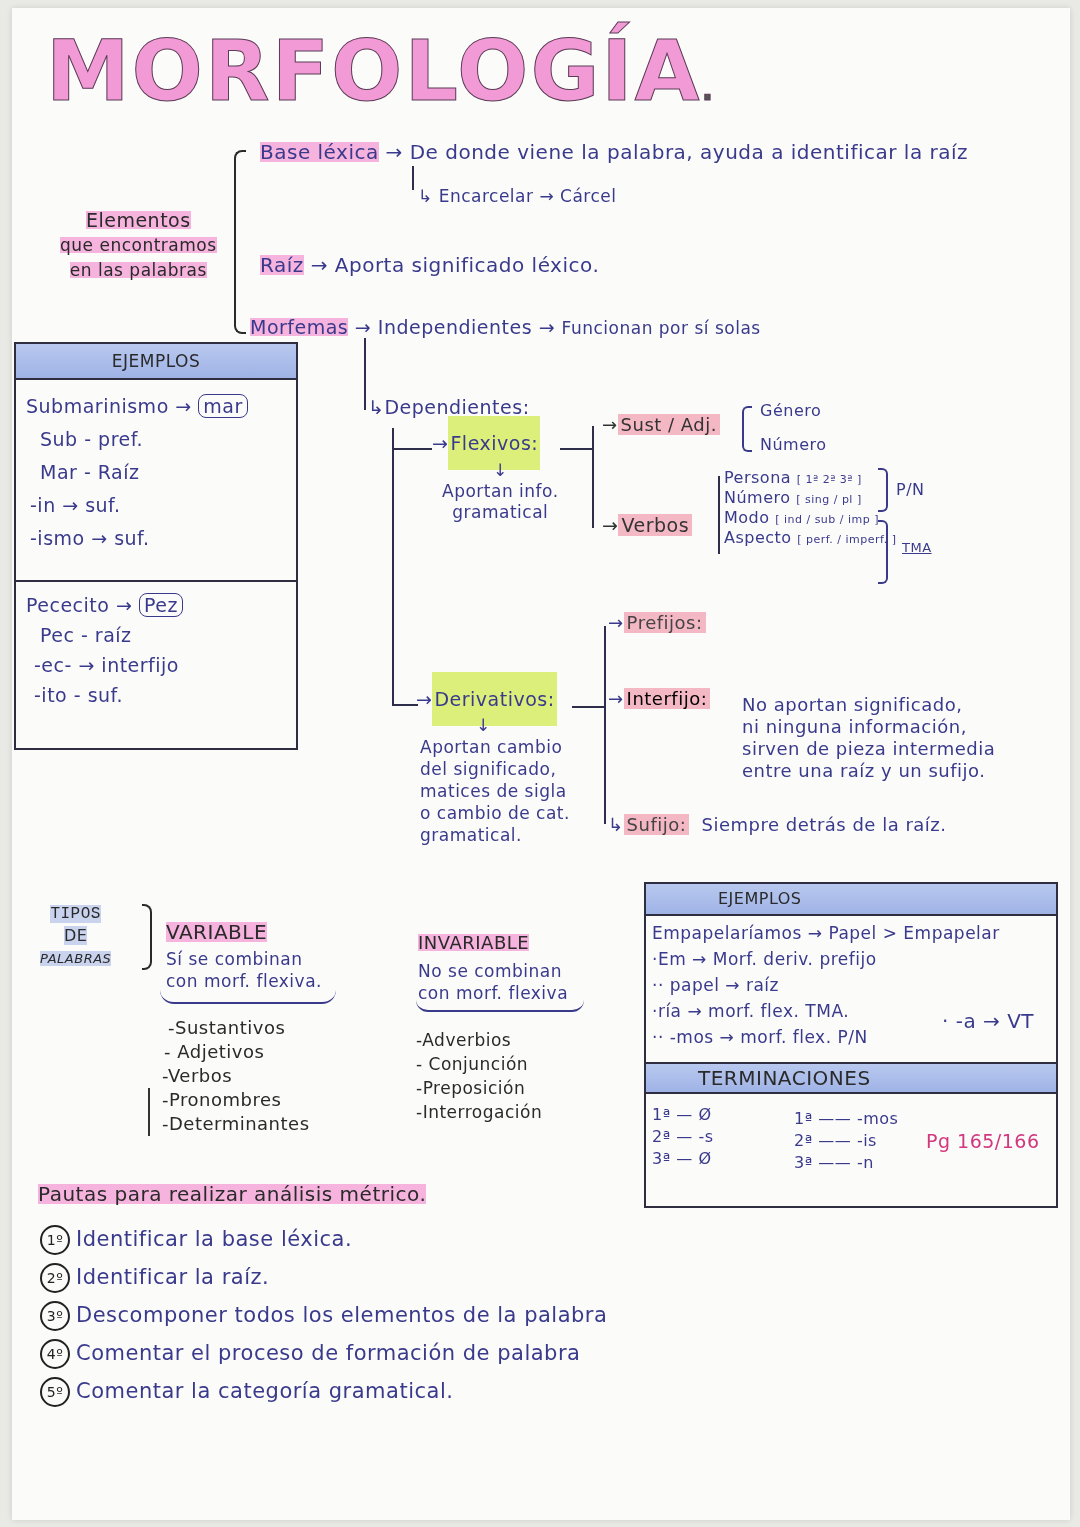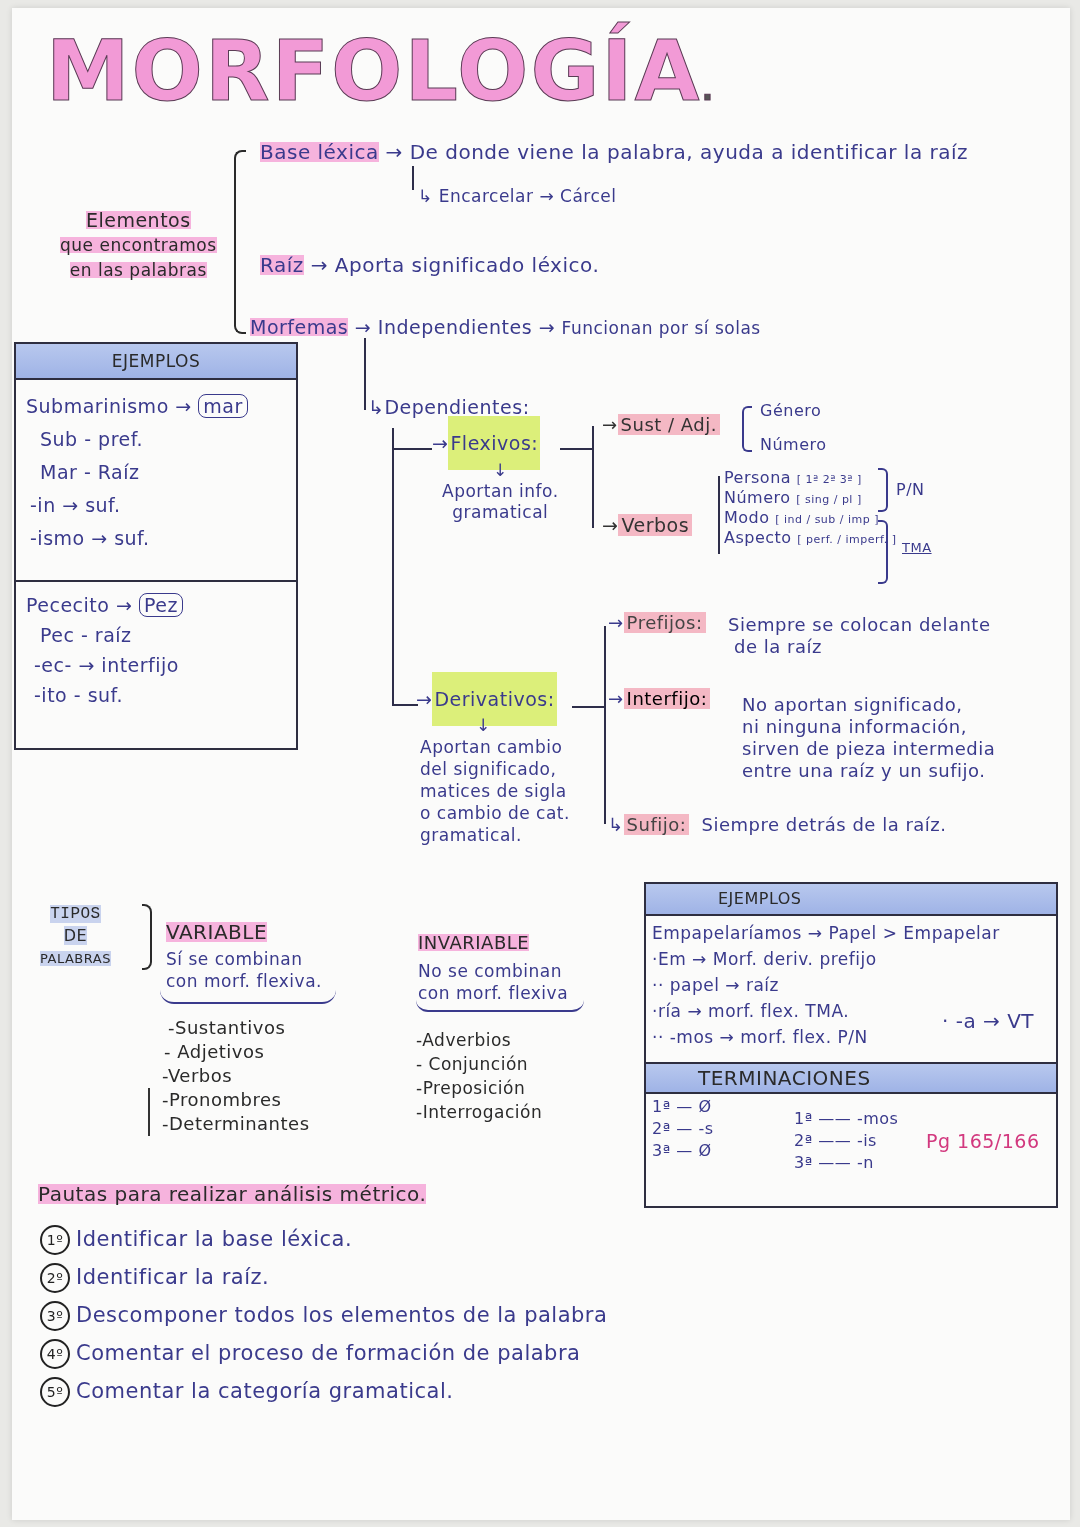--- a/index.html
+++ b/index.html
@@ -118,24 +118,20 @@
     <div>matices de sigla</div>
     <div>o cambio de cat.</div>
     <div>gramatical.</div>
   </div>
   <div class="line" style="left:560px;top:698px;width:32px;height:2px;"></div>
   <div class="line" style="left:592px;top:618px;width:2px;height:198px;"></div>
 
   <div class="abs s18 hand" style="left:596px;top:604px;">
     <span class="ink">→</span><span class="pinkr" style="color:#444;">Prefijos:</span>
   </div>
-  <div class="abs s18 hand ink" style="left:716px;top:606px;line-height:22px;">
-    <div>Siempre se colocan delante</div>
-    <div style="padding-left:6px;">de la raíz</div>
-  </div>
 
   <div class="abs s18 hand" style="left:596px;top:680px;">
     <span class="ink">→</span><span class="pinkr" style="color:#000000;">Interfijo:</span>
   </div>
   <div class="abs s18 hand ink" style="left:730px;top:686px;line-height:22px;">
     <div>No aportan significado,</div>
     <div>ni ninguna información,</div>
     <div>sirven de pieza intermedia</div>
     <div>entre una raíz y un sufijo.</div>
   </div>
@@ -158,21 +154,21 @@
       <div><span>Pececito</span><span> → </span><span style="border:1.5px solid #3a3a8c;border-radius:8px;padding:0 4px;">Pez</span></div>
       <div style="padding-left:14px;">Pec - raíz</div>
       <div style="padding-left:8px;">-ec- → interfijo</div>
       <div style="padding-left:8px;">-ito - suf.</div>
     </div>
   </div>
 
   <div class="abs blk s16 hand" style="left:28px;top:894px;line-height:22px;text-align:center;">
     <div><span style="background:#c9d3ee;font-family:Liberation Mono, monospace;">TIPOS</span></div>
     <div><span style="background:#c9d3ee;">DE</span></div>
-    <div><span style="background:#c9d3ee;font-size:13px;">PALABRAS</span></div>
+    <div><span style="background:#c9d3ee;font-size:13px;font-style:italic;">PALABRAS</span></div>
   </div>
   <div class="brace" style="left:130px;top:896px;width:8px;height:62px;border-left:none;border-radius:0 8px 8px 0;"></div>
 
   <div class="abs blk s20 hand" style="left:154px;top:912px;">
     <span class="pink">VARIABLE</span>
   </div>
   <div class="abs ink s17 hand" style="left:154px;top:940px;line-height:22px;">
     <div>Sí se combinan</div>
     <div>con morf. flexiva.</div>
   </div>
@@ -207,21 +203,21 @@
     <div class="ink s17 hand" style="padding:4px 6px;line-height:26px;height:138px;position:relative;">
       <div>Empapelaríamos → Papel &gt; Empapelar</div>
       <div>·Em → Morf. deriv. prefijo</div>
       <div>·· papel → raíz</div>
       <div>·ría → morf. flex. TMA.</div>
       <div>·· -mos → morf. flex. P/N</div>
       <div class="abs s15" style="left:296px;top:92px;">· -a → VT</div>
     </div>
     <div class="boxhead s15 hand" style="height:28px;line-height:28px;text-align:left;padding-left:52px;border-top:2px solid #2e2e40;">TERMINACIONES</div>
     <div class="ink s16 hand" style="position:relative;height:110px;">
-      <div class="abs" style="left:6px;top:2px;line-height:22px;">
+      <div class="abs" style="left:6px;top:10px;line-height:22px;">
         <div>1ª — Ø</div>
         <div>2ª — -s</div>
         <div>3ª — Ø</div>
       </div>
       <div class="abs" style="left:148px;top:14px;line-height:22px;">
         <div>1ª —— -mos</div>
         <div>2ª —— -is</div>
         <div>3ª —— -n</div>
       </div>
       <div class="abs tag s19" style="left:280px;top:36px;">Pg 165/166</div>

